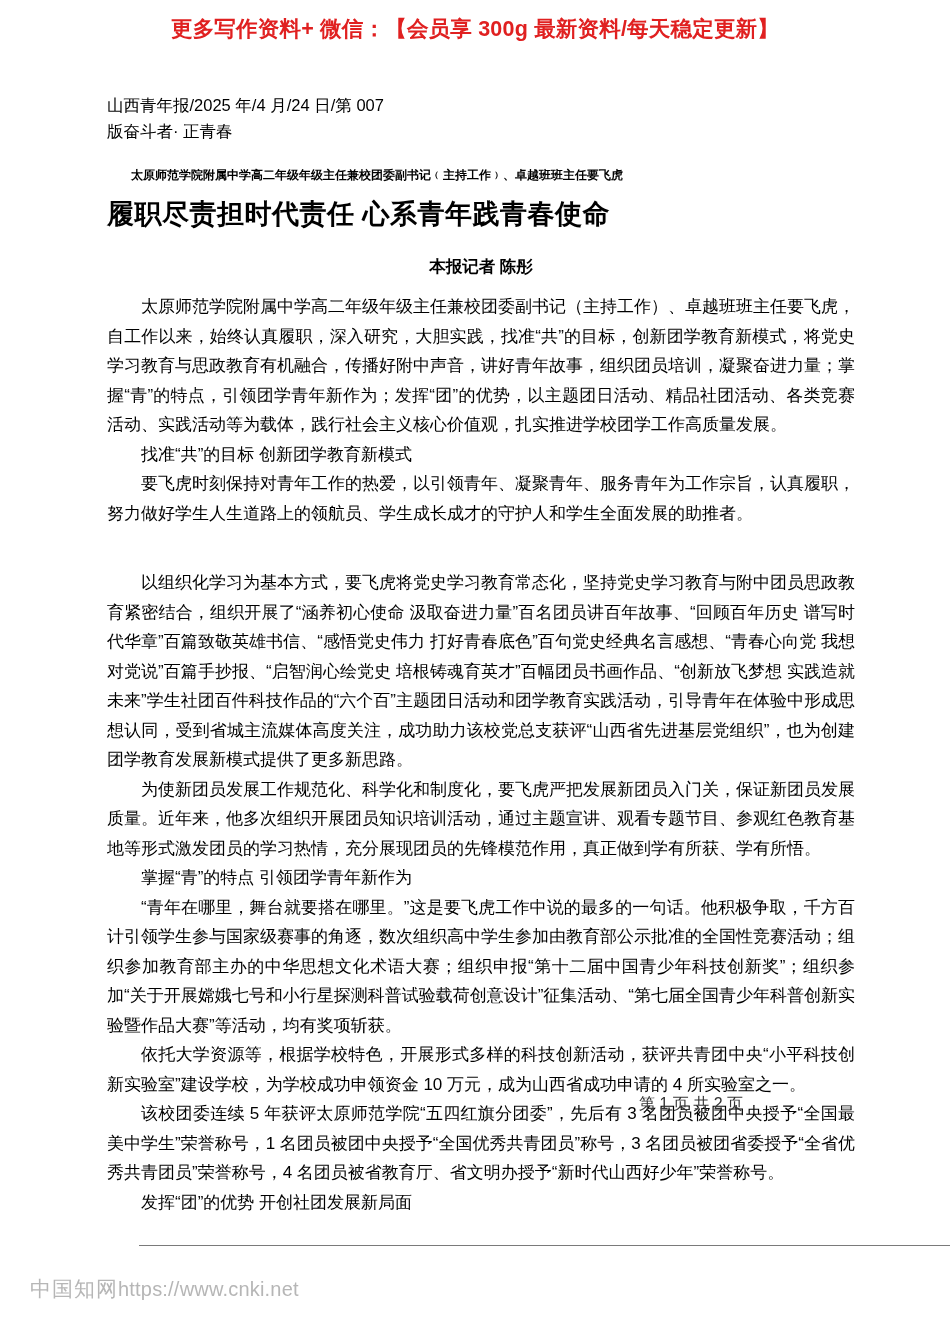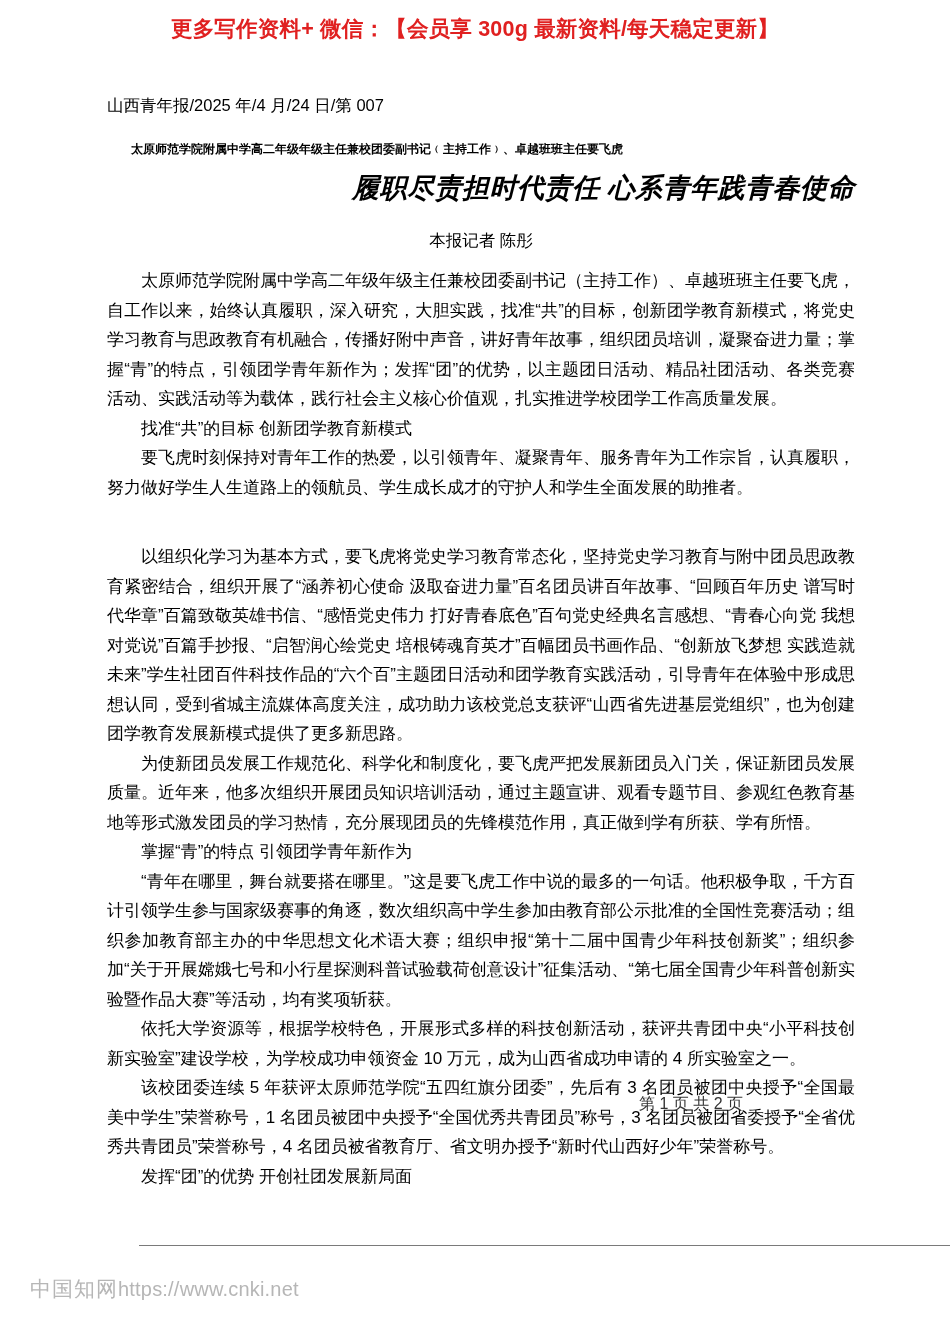--- a/index.html
+++ b/index.html
@@ -60,30 +60,29 @@
     text-align: justify;
     text-justify: inter-ideograph;
     margin-top: 6px;
     margin-bottom: 6px;
   }
   .kicker .indent { display: inline-block; width: 2em; }
 
   .headline {
     font-size: 27px;
     font-weight: bold;
-    text-align: right;
+    text-align: left;
     line-height: 40px;
     letter-spacing: 0.5px;
     margin-top: 4px;
-    font-style: italic;
   }
 
   .byline {
     font-size: 16.5px;
-    font-weight: normal;
+    font-weight: bold;
     text-align: center;
     line-height: 28px;
     margin-top: 1px;
     margin-bottom: 12px;
   }
 
   .body-para {
     font-size: 17px;
     line-height: 29.5px;
     text-align: justify;
@@ -135,20 +134,21 @@
 <body>
 
 <div class="page">
 
   <div class="promo-banner">更多写作资料+ 微信：【会员享 300g 最新资料/每天稳定更新】</div>
 
   <div class="content">
 
     <div class="masthead">
       <div>山西青年报/2025 年/4 月/24 日/第 007</div>
+      <div>版奋斗者· 正青春</div>
     </div>
 
     <div class="kicker"><span class="indent"></span><span>太原师范学院附属中学高二年级年级主任兼校团委副书记﹙主持工作﹚、卓越班班主任要飞虎</span></div>
 
     <h1 class="headline">履职尽责担时代责任  心系青年践青春使命</h1>
 
     <div class="byline">本报记者  陈彤</div>
 
     <div class="body">
       <p class="body-para">太原师范学院附属中学高二年级年级主任兼校团委副书记（主持工作）、卓越班班主任要飞虎，自工作以来，始终认真履职，深入研究，大胆实践，找准“共”的目标，创新团学教育新模式，将党史学习教育与思政教育有机融合，传播好附中声音，讲好青年故事，组织团员培训，凝聚奋进力量；掌握“青”的特点，引领团学青年新作为；发挥“团”的优势，以主题团日活动、精品社团活动、各类竞赛活动、实践活动等为载体，践行社会主义核心价值观，扎实推进学校团学工作高质量发展。</p>

